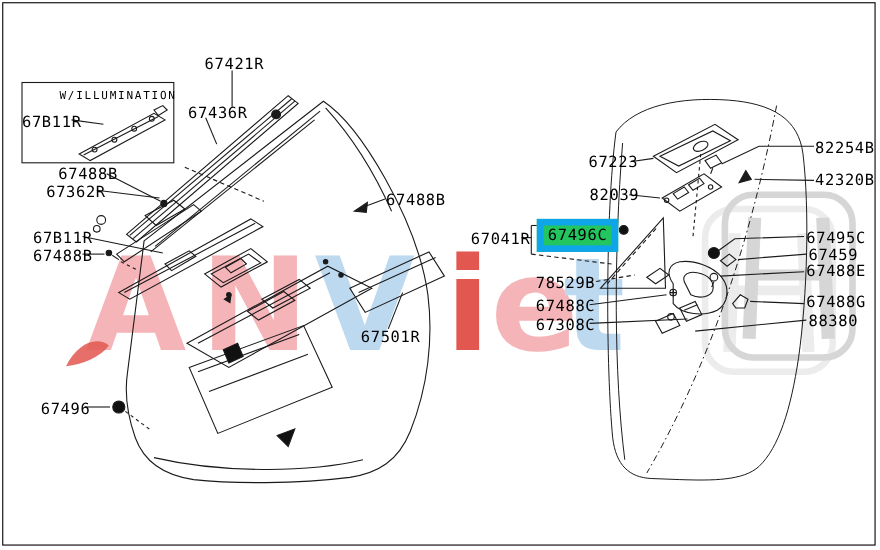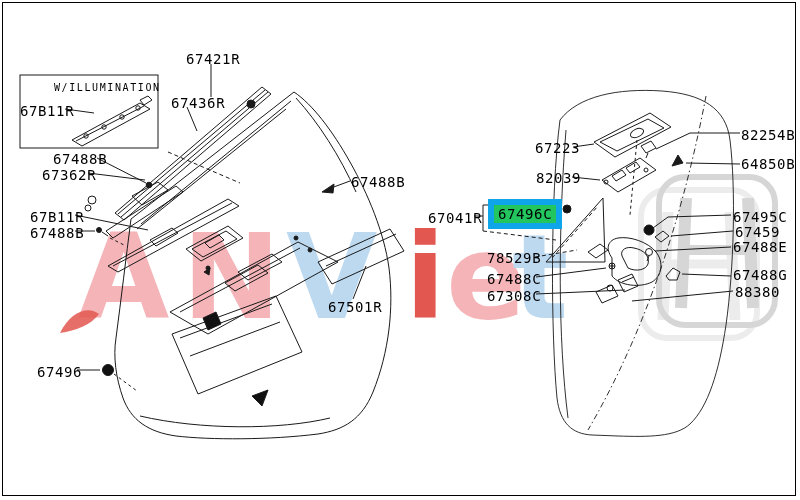--- a/index.html
+++ b/index.html
@@ -206,21 +206,21 @@
   <div class="plabel" style="left:53px;top:151px">67488B</div>
   <div class="plabel" style="left:42px;top:167px">67362R</div>
   <div class="plabel" style="left:30px;top:209px">67B11R</div>
   <div class="plabel" style="left:30px;top:225px">67488B</div>
   <div class="plabel" style="left:351px;top:174px">67488B</div>
   <div class="plabel" style="left:328px;top:299px">67501R</div>
   <div class="plabel" style="left:37px;top:364px">67496</div>
 
   <div class="plabel" style="left:535px;top:140px">67223</div>
   <div class="plabel" style="left:741px;top:127px">82254B</div>
-  <div class="plabel" style="left:741px;top:156px">64850B</div>
+  <div class="plabel" style="left:741px;top:156px">42320B</div>
   <div class="plabel" style="left:536px;top:170px">82039</div>
   <div class="plabel" style="left:428px;top:210px">67041R</div>
   <div class="plabel boxed" style="left:488px;top:199px">67496C</div>
   <div class="plabel" style="left:487px;top:250px">78529B</div>
   <div class="plabel" style="left:487px;top:271px">67488C</div>
   <div class="plabel" style="left:487px;top:288px">67308C</div>
   <div class="plabel" style="left:733px;top:209px">67495C</div>
   <div class="plabel" style="left:735px;top:224px">67459</div>
   <div class="plabel" style="left:733px;top:239px">67488E</div>
   <div class="plabel" style="left:733px;top:267px">67488G</div>

